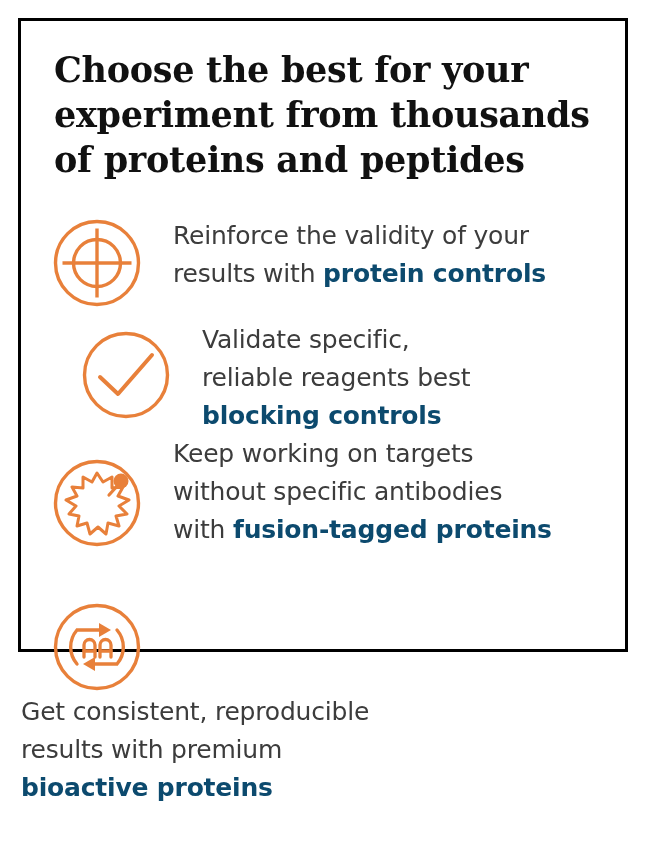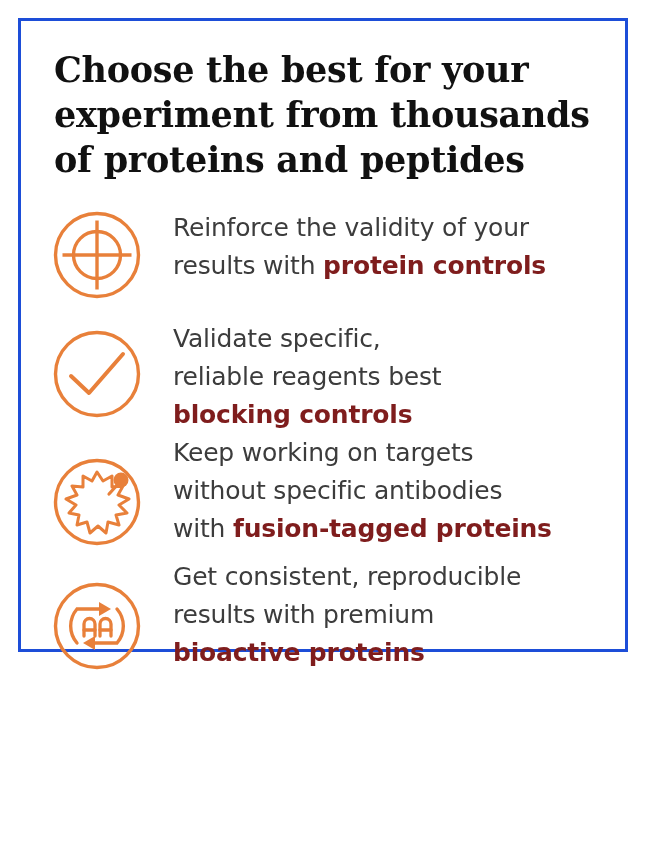--- a/index.html
+++ b/index.html
@@ -14,21 +14,21 @@
     -webkit-font-smoothing: antialiased;
   }
 
   .card {
     position: absolute;
     left: 18px;
     top: 18px;
     width: 610px;
     height: 634px;
     box-sizing: border-box;
-    border: 3px solid #1d4ed8;
+    border: 3px solid #000000;
     background: #ffffff;
   }
 
   .headline {
     position: absolute;
     left: 33px;
     top: 26px;
     width: 545px;
     font-family: "DejaVu Serif", "Liberation Serif", serif;
     font-weight: bold;
@@ -45,24 +45,24 @@
     top: 188px;
     width: 604px;
   }
 
   .feature {
     position: relative;
     display: flex;
     align-items: flex-start;
     min-height: 100px;
   }
-  .feature-1 { margin-top: 0px; }
-  .feature-2 { margin-top: 11px; }
+  .feature-1 { margin-top: 8px; }
+  .feature-2 { margin-top: 4px; padding-left: 29px; }
   .feature-3 { }
-  .feature-4 { margin-top: 10px; }
+  .feature-4 { margin-top: 30px; flex-direction: column; }
 
   .icon-wrap {
     flex: 0 0 auto;
     width: 152px;
     display: flex;
     justify-content: center;
     padding-top: 0px;
   }
   .feature-1 .icon-wrap { padding-top: 0px; }
   .feature-2 .icon-wrap { padding-top: 8px; }
@@ -76,21 +76,21 @@
     font-family: "DejaVu Sans", "Liberation Sans", sans-serif;
     font-size: 25px;
     line-height: 38px;
     color: #3c3c3c;
     font-weight: 400;
     padding-right: 6px;
     letter-spacing: -0.2px;
   }
   .feature-text .em {
     font-weight: bold;
-    color: #7f1d1d;
+    color: #0c4a6e;
     text-align: right;
   }
   .feature-text .ln { display: block; white-space: nowrap; }
 </style>
 </head>
 <body>
 
 <div class="card">
 
   <h1 class="headline">

